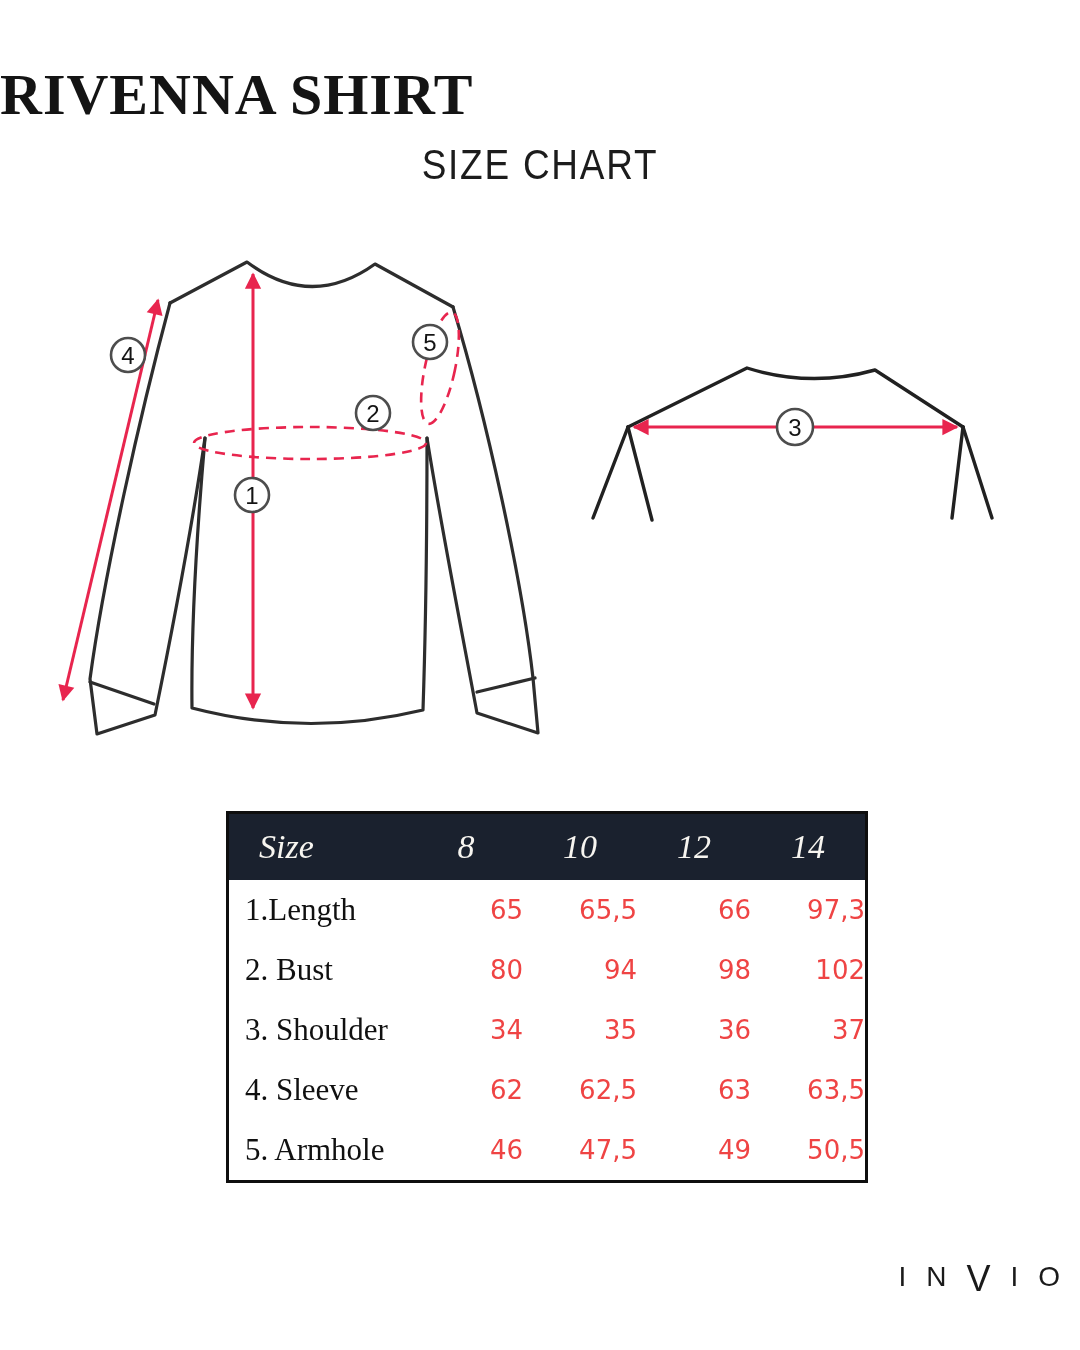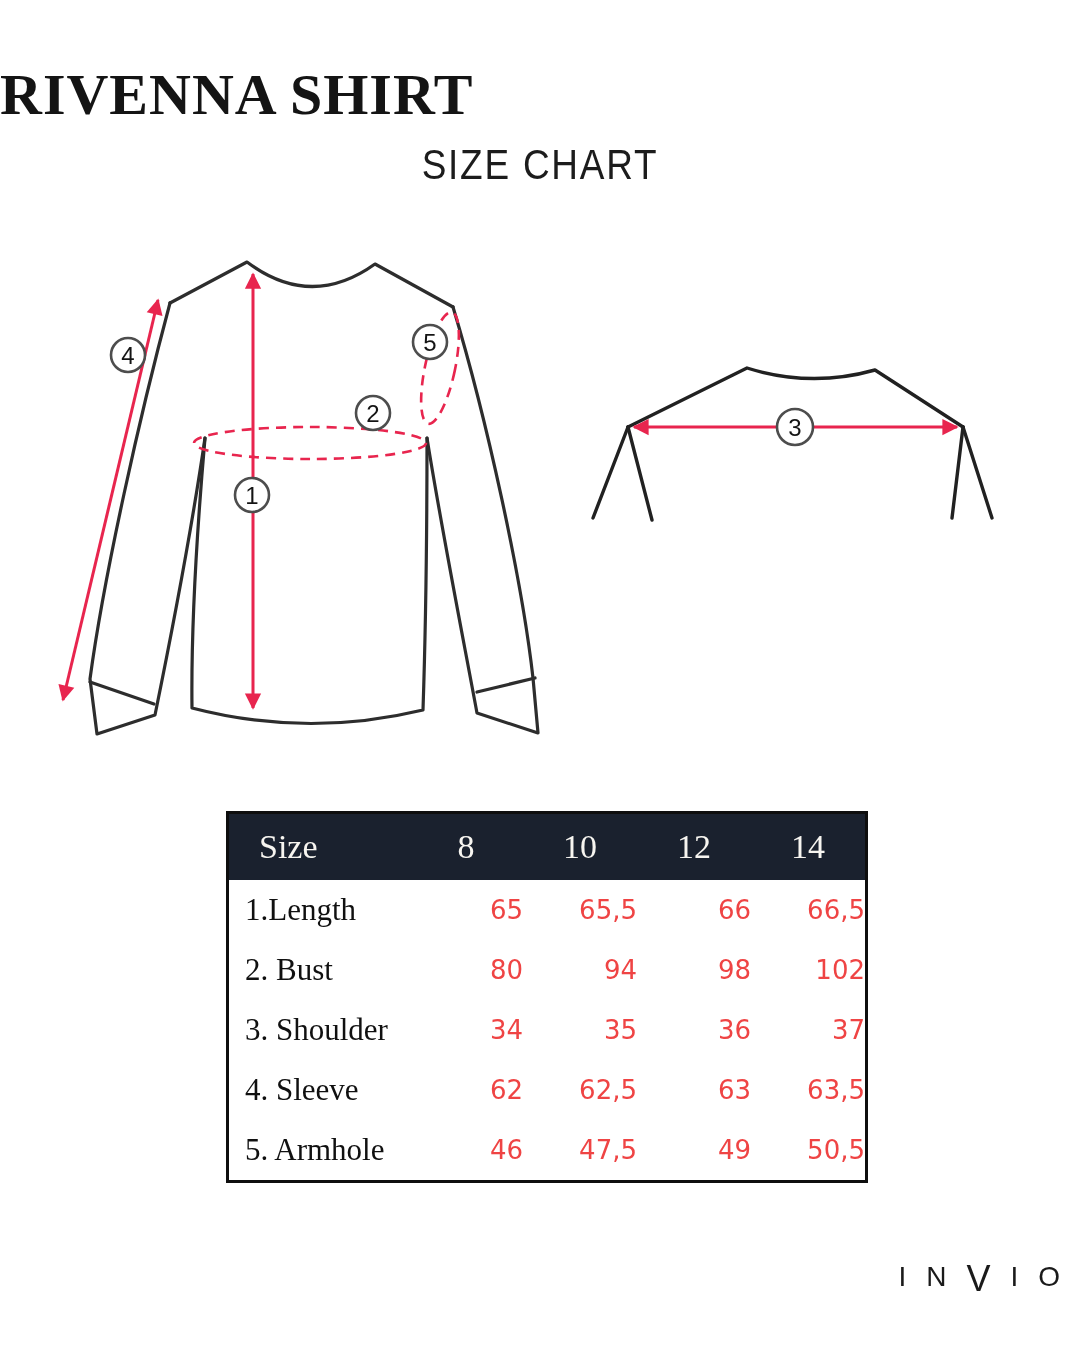--- a/index.html
+++ b/index.html
@@ -35,21 +35,21 @@
   }
 
   
   .size-table{
     position:absolute;left:226px;top:811px;width:636px;
     border:3px solid #0e0e0e;background:#ffffff;
   }
   .thead{
     display:grid;grid-template-columns:180px 1fr 1fr 1fr 1fr;
     background:#1A212E;color:#F7F5F0;height:66px;align-items:center;
-    font-family:"Liberation Serif", serif;font-size:34px;
+    font-family:"Liberation Serif", serif;font-size:34px;font-style:italic;
   }
   .thead .size-label{padding-left:30px;}
   .thead .col{text-align:center;}
   .trow{
     display:grid;grid-template-columns:180px 1fr 1fr 1fr 1fr;
     height:60px;align-items:center;
   }
   .trow .label{
     padding-left:16px;font-family:Liberation Serif, serif;
     font-size:31px;color:#101010;white-space:nowrap;
@@ -148,21 +148,21 @@
       <div class="col">10</div>
       <div class="col">12</div>
       <div class="col">14</div>
     </div>
 
     <div class="trow">
       <div class="label">1.Length</div>
       <div class="val">65</div>
       <div class="val">65,5</div>
       <div class="val">66</div>
-      <div class="val">66,5</div>
+      <div class="val">97,3</div>
     </div>
 
     <div class="trow">
       <div class="label">2. Bust</div>
       <div class="val">80</div>
       <div class="val">94</div>
       <div class="val">98</div>
       <div class="val">102</div>
     </div>
 

